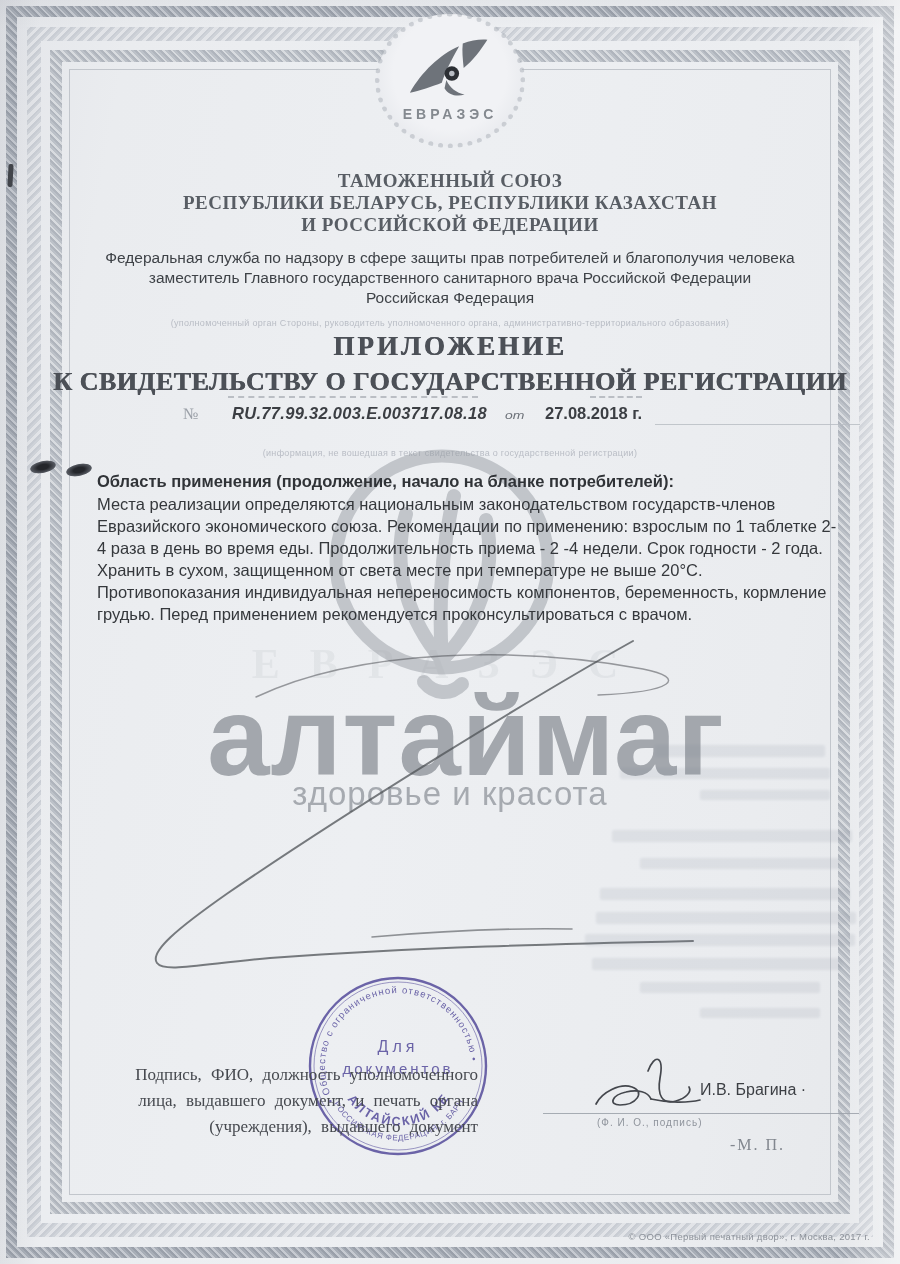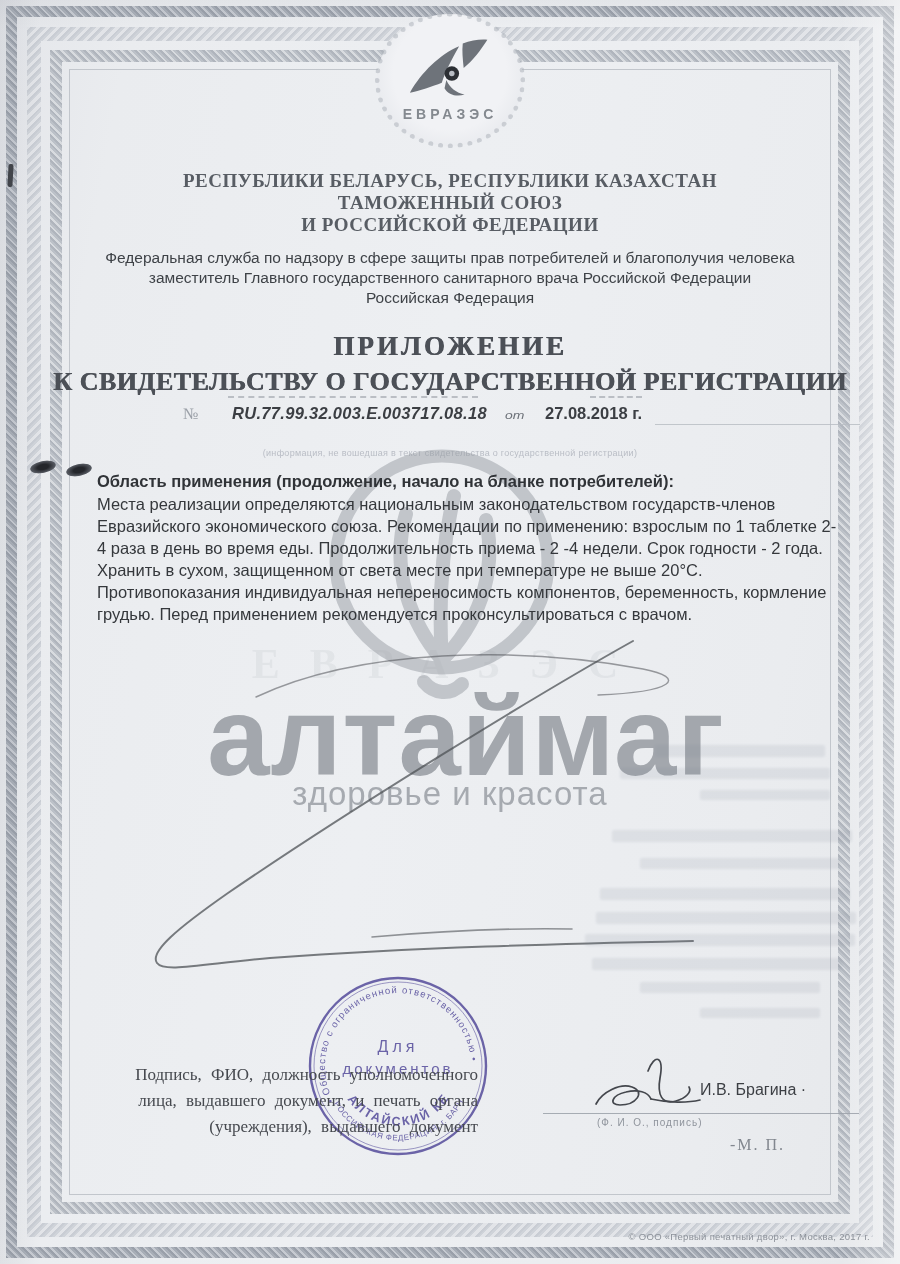--- a/index.html
+++ b/index.html
@@ -95,26 +95,27 @@
         <path d="M64,6 C73,3 83,1 91,2 C84,13 75,25 65,33 C64,23 63,14 64,6 Z" fill="#6e737a"></path>
         <path d="M46,46 C50,55 57,60 66,62 C57,65 48,62 44,55 Z" fill="#6e737a"></path>
         <circle cx="52" cy="39" r="8" fill="#2c2f34"></circle>
         <circle cx="52" cy="39" r="3" fill="#b9bdc4"></circle>
       </svg>
     </span>
     <div class="emblem-label">ЕВРАЗЭС</div>
   </div>
 
   <div class="header">
+    <div class="h-serif">ТАМОЖЕННЫЙ СОЮЗ</div>
     <div class="h-serif">РЕСПУБЛИКИ БЕЛАРУСЬ, РЕСПУБЛИКИ КАЗАХСТАН</div>
-    <div class="h-serif">ТАМОЖЕННЫЙ СОЮЗ</div>
     <div class="h-serif">И РОССИЙСКОЙ ФЕДЕРАЦИИ</div>
     <div class="h-sans" style="margin-top:12px">Федеральная служба по надзору в сфере защиты прав потребителей и благополучия человека</div>
     <div class="h-sans">заместитель Главного государственного санитарного врача Российской Федерации</div>
     <div class="h-sans">Российская Федерация</div>
+    <div class="footnote">(уполномоченный орган Стороны, руководитель уполномоченного органа, административно-территориального образования)</div>
   </div>
 
   <div class="title">
     <div class="title-l1">ПРИЛОЖЕНИЕ</div>
     <div class="title-l2">К СВИДЕТЕЛЬСТВУ О ГОСУДАРСТВЕННОЙ РЕГИСТРАЦИИ</div>
   </div>
 
   <div class="reg-row">
     <span class="dash-a"></span>
     <span class="dash-b"></span>

